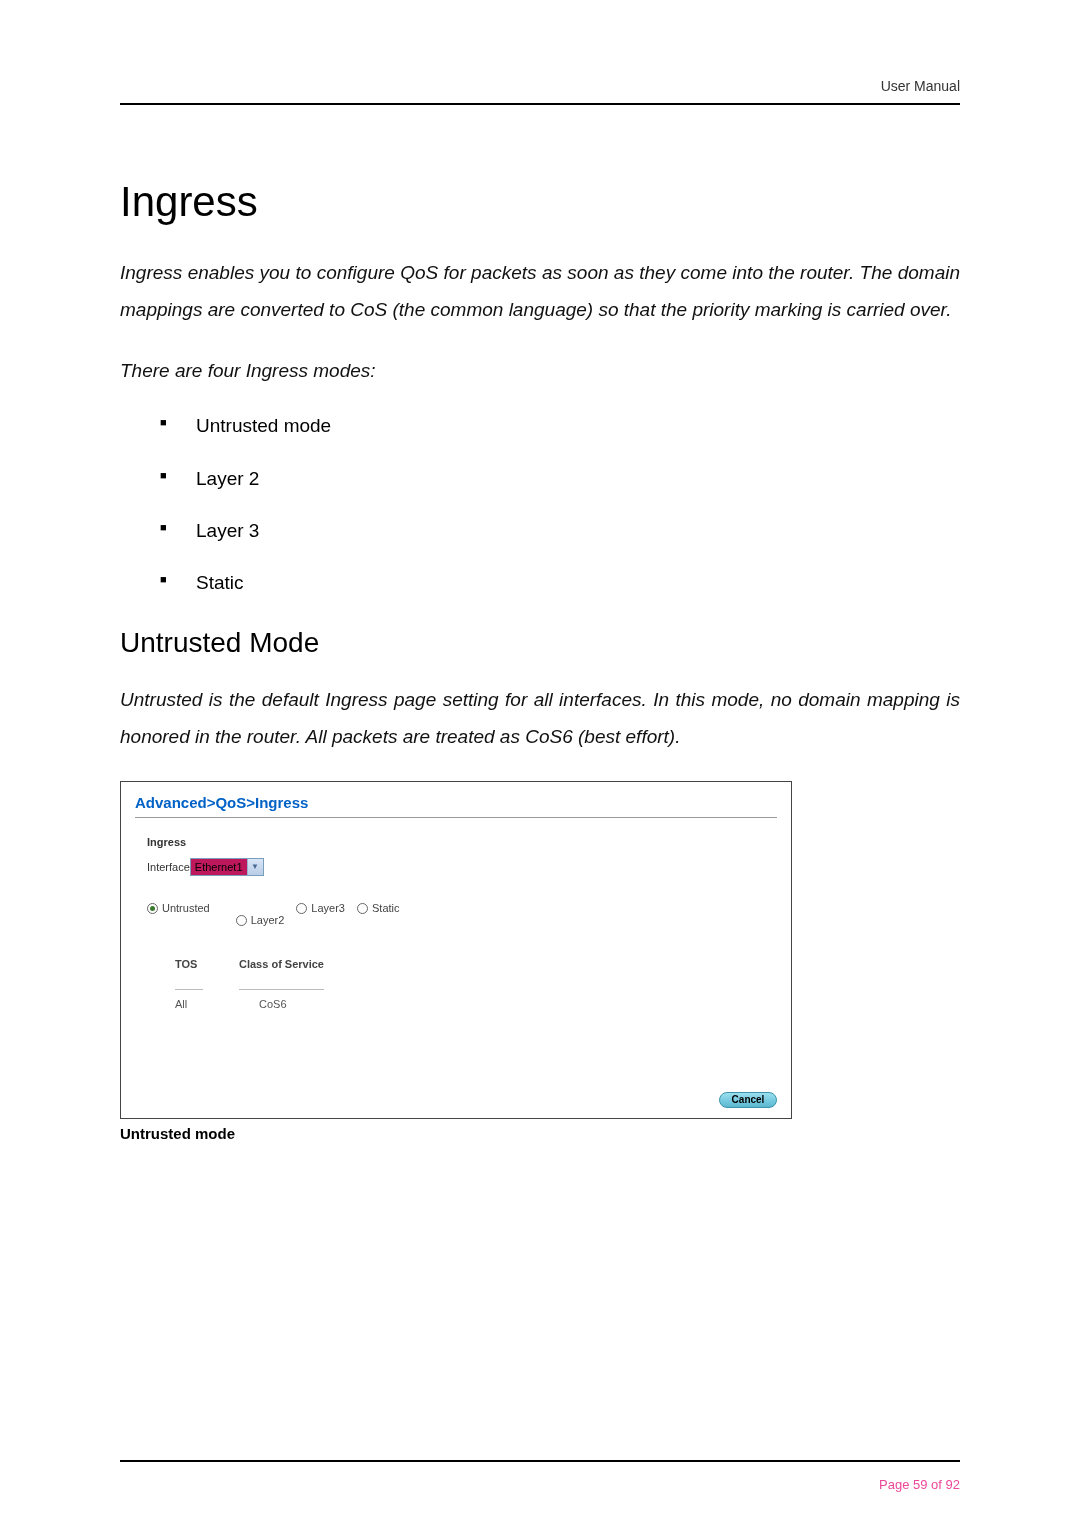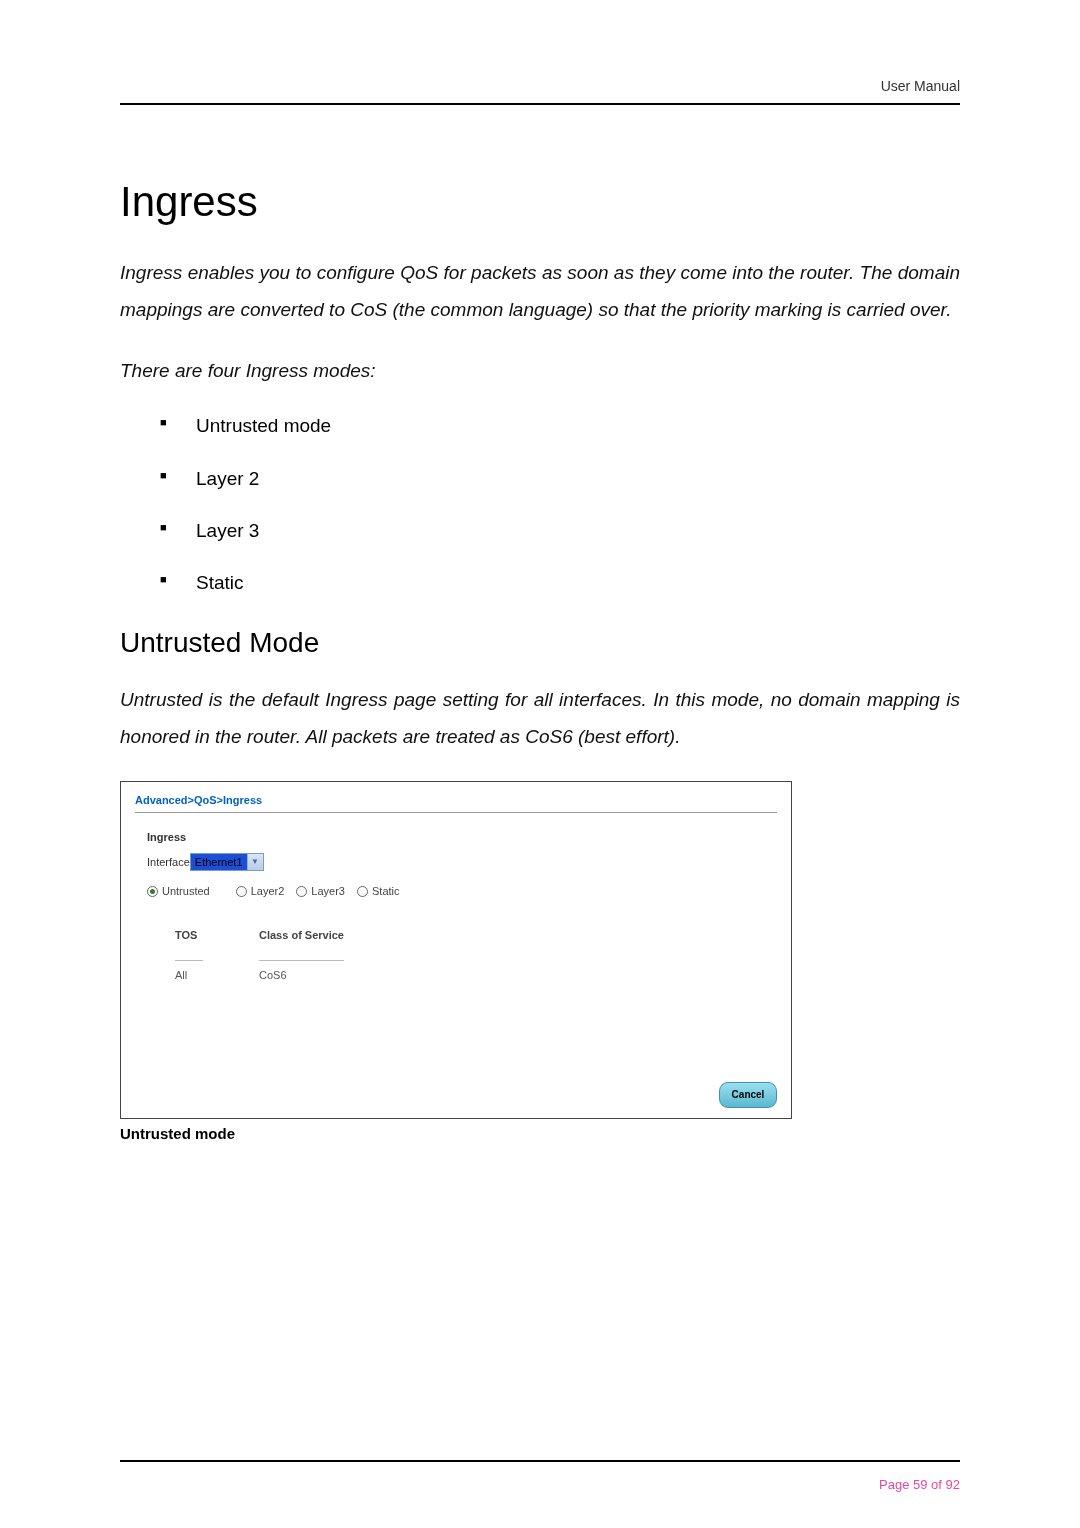--- a/index.html
+++ b/index.html
@@ -82,21 +82,21 @@
     width: 672px;
     position: relative;
     padding: 12px 14px 14px 14px;
     font-family: Tahoma, Arial, sans-serif;
     font-size: 11px;
     min-height: 338px;
   }
   .fig-title {
     color: #0061c6;
     font-weight: bold;
-    font-size: 11px;
+    font-size: 15px;
     border-bottom: 1px solid #999;
     padding-bottom: 6px;
     margin-bottom: 18px;
   }
   .fig-label {
     font-weight: bold;
     color: #333;
     font-size: 11px;
     margin-bottom: 10px;
   }
@@ -104,21 +104,21 @@
     display: flex;
     align-items: center;
     margin-bottom: 14px;
     font-size: 11px;
     color: #333;
   }
   .dropdown {
     display: inline-flex;
     align-items: center;
     border: 1px solid #7b9ebd;
-    background: #1d4ed8;
+    background: #be185d;
     height: 18px;
     font-size: 11px;
     cursor: pointer;
     color: #000;
   }
   .dropdown .dd-text {
     padding: 0 4px;
   }
   .dropdown .dd-arrow {
     width: 16px;
@@ -158,21 +158,21 @@
     border-radius: 50%;
   }
   .radio-pair { display: flex; align-items: center; gap: 0; }
 
   .mini-table {
     margin-left: 28px;
     margin-bottom: 20px;
   }
   .mini-table .th {
     display: flex;
-    gap: 56px;
+    gap: 36px;
     font-weight: bold;
     color: #444;
     font-size: 11px;
     margin-bottom: 8px;
     margin-top: 32px;
   }
   .mini-table .th span:first-child,
   .mini-table .td-row span:first-child { width: 28px; display: inline-block; }
   .mini-table .th span:first-child { border-bottom: 1px solid #bbb; padding-bottom: 2px;}
   .mini-table .th span:last-child { border-bottom: 1px solid #bbb; padding-bottom: 19px; }
@@ -181,21 +181,21 @@
     gap: 56px;
     color: #555;
     font-size: 11px;
   }
 
   .cancel-btn {
     position: absolute;
     right: 14px;
     bottom: 10px;
     width: 58px;
-    height: 26px;
+    height: 16px;
     border-radius: 9px;
     background: linear-gradient(#9ae0f0, #5ab8d0);
     border: 1px solid #3b94aa;
     font-size: 10px;
     color: #000;
     display: flex;
     align-items: center;
     justify-content: center;
     font-weight: bold;
     cursor: pointer;
@@ -258,21 +258,21 @@
           <span class="dd-text">Ethernet1</span>
           <span class="dd-arrow">▼</span>
         </span>
       </div>
 
       <div class="row-radios">
         <span class="radio-pair">
           <span class="radio checked"></span>
           <span>Untrusted</span>
         </span>
-        <span class="radio-pair" style="margin-left:14px;">
+        <span class="radio-pair" style="margin-left:14px;margin-top:24px;">
           <span class="radio"></span>
           <span>Layer2</span>
         </span>
         <span class="radio-pair">
           <span class="radio"></span>
           <span>Layer3</span>
         </span>
         <span class="radio-pair">
           <span class="radio"></span>
           <span>Static</span>

